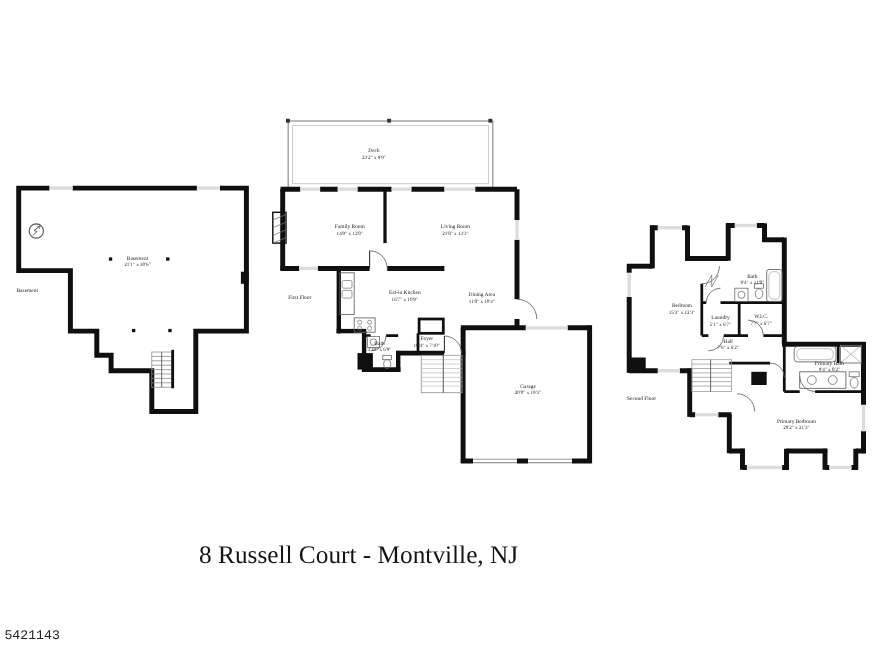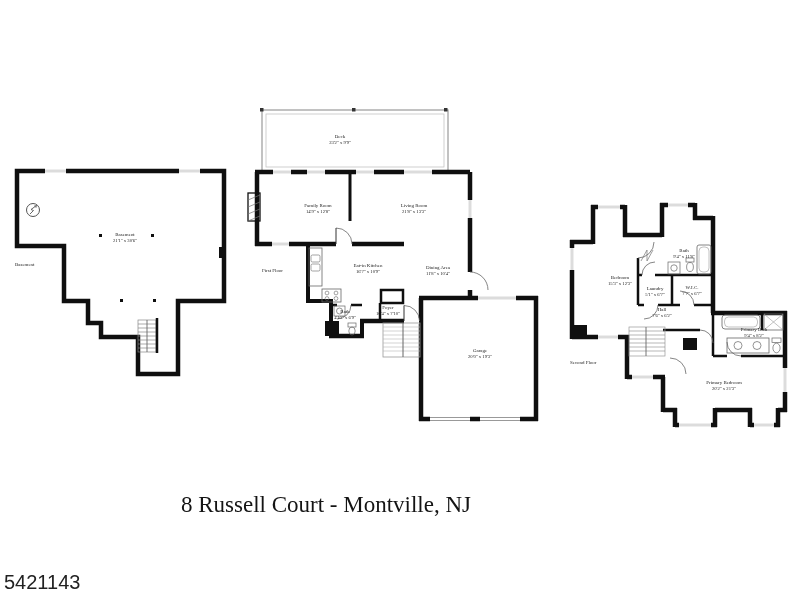--- a/index.html
+++ b/index.html
@@ -17,22 +17,22 @@
   .room-label .rl-dims { font-size:8px; }
   .floor-label {
     position:absolute; transform:scale(0.58); transform-origin:left center;
     font-size:8.5px; color:#1c1c1c; white-space:nowrap;
   }
   .sheet-title {
     position:absolute; top:492px; left:0; width:652px; text-align:center;
     font-size:23px; color:#141414; font-family:"Liberation Serif", serif;
   }
   .mls-number {
-    position:absolute; left:4px; top:571px; font-size:20px; color:#222;
-    font-family:Liberation Sans, sans-serif;
+    position:absolute; left:4px; top:571px; font-size:12px; color:#222;
+    font-family:Liberation Mono, monospace;
   }
 </style>
 </head>
 <body>
 
 <div id="sheet">
 
 <svg class="plans" width="800" height="600" viewBox="0 0 800 600">
 
   <g fill="none" stroke="#0f0f0f">

